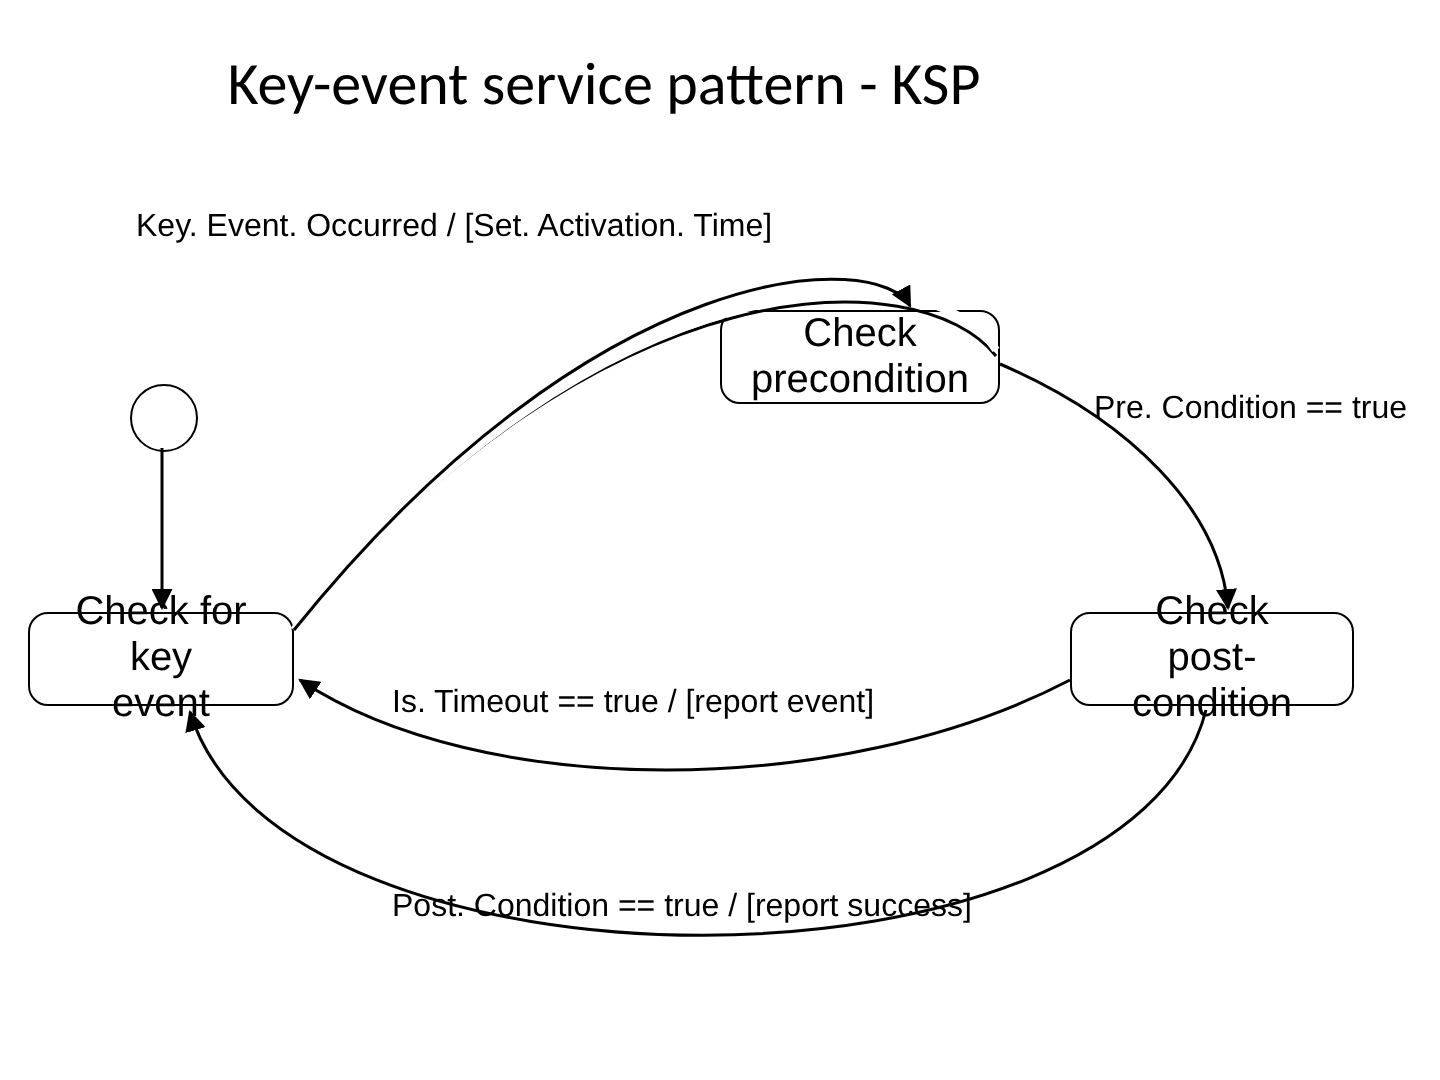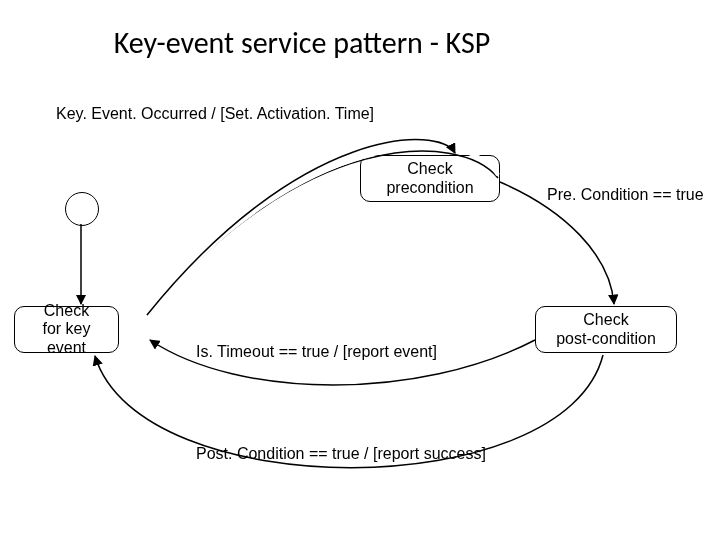--- a/index.html
+++ b/index.html
@@ -30,21 +30,21 @@
   }
   .state {
     position: absolute;
     border: 1.5px solid #000;
     border-radius: 10px;
     background: #fff;
     display: flex;
     align-items: center;
     justify-content: center;
     text-align: center;
-    font-size: 16px;
+    font-size: 20px;
     line-height: 1.15;
     padding: 4px 20px;
     box-sizing: border-box;
   }
   .initial {
     position: absolute;
     border: 1.5px solid #000;
     border-radius: 50%;
     background: #fff;
   }
@@ -53,31 +53,31 @@
     left: 0; top: 0;
     width: 720px; height: 540px;
     pointer-events: none;
   }
 </style>
 </head>
 <body>
 
 <div class="title">Key-event service pattern - KSP</div>
 
-<div class="label" style="left:56px; top:104px;">Key. Event. Occurred / [Set. Activation. Time]</div>
+<div class="label" style="left:68px; top:104px;">Key. Event. Occurred / [Set. Activation. Time]</div>
 
-<div class="label" style="left:547px; top:185px;">Pre. Condition == true</div>
+<div class="label" style="left:547px; top:195px;">Pre. Condition == true</div>
 
 <div class="label" style="left:196px; top:342px;">Is. Timeout == true / [report event]</div>
 
 <div class="label" style="left:196px; top:444px;">Post. Condition == true / [report success]</div>
 
 <div class="initial" style="left:65px; top:192px; width:32px; height:32px;"></div>
 
-<div class="state" style="left:14px; top:306px; width:105px; height:47px;">
+<div class="state" style="left:14px; top:306px; width:133px; height:47px;">
   <span>Check for key<br>event</span>
 </div>
 
 <div class="state" style="left:360px; top:155px; width:140px; height:47px;">
   <span>Check<br>precondition</span>
 </div>
 
 <div class="state" style="left:535px; top:306px; width:142px; height:47px;">
   <span>Check<br>post-condition</span>
 </div>

